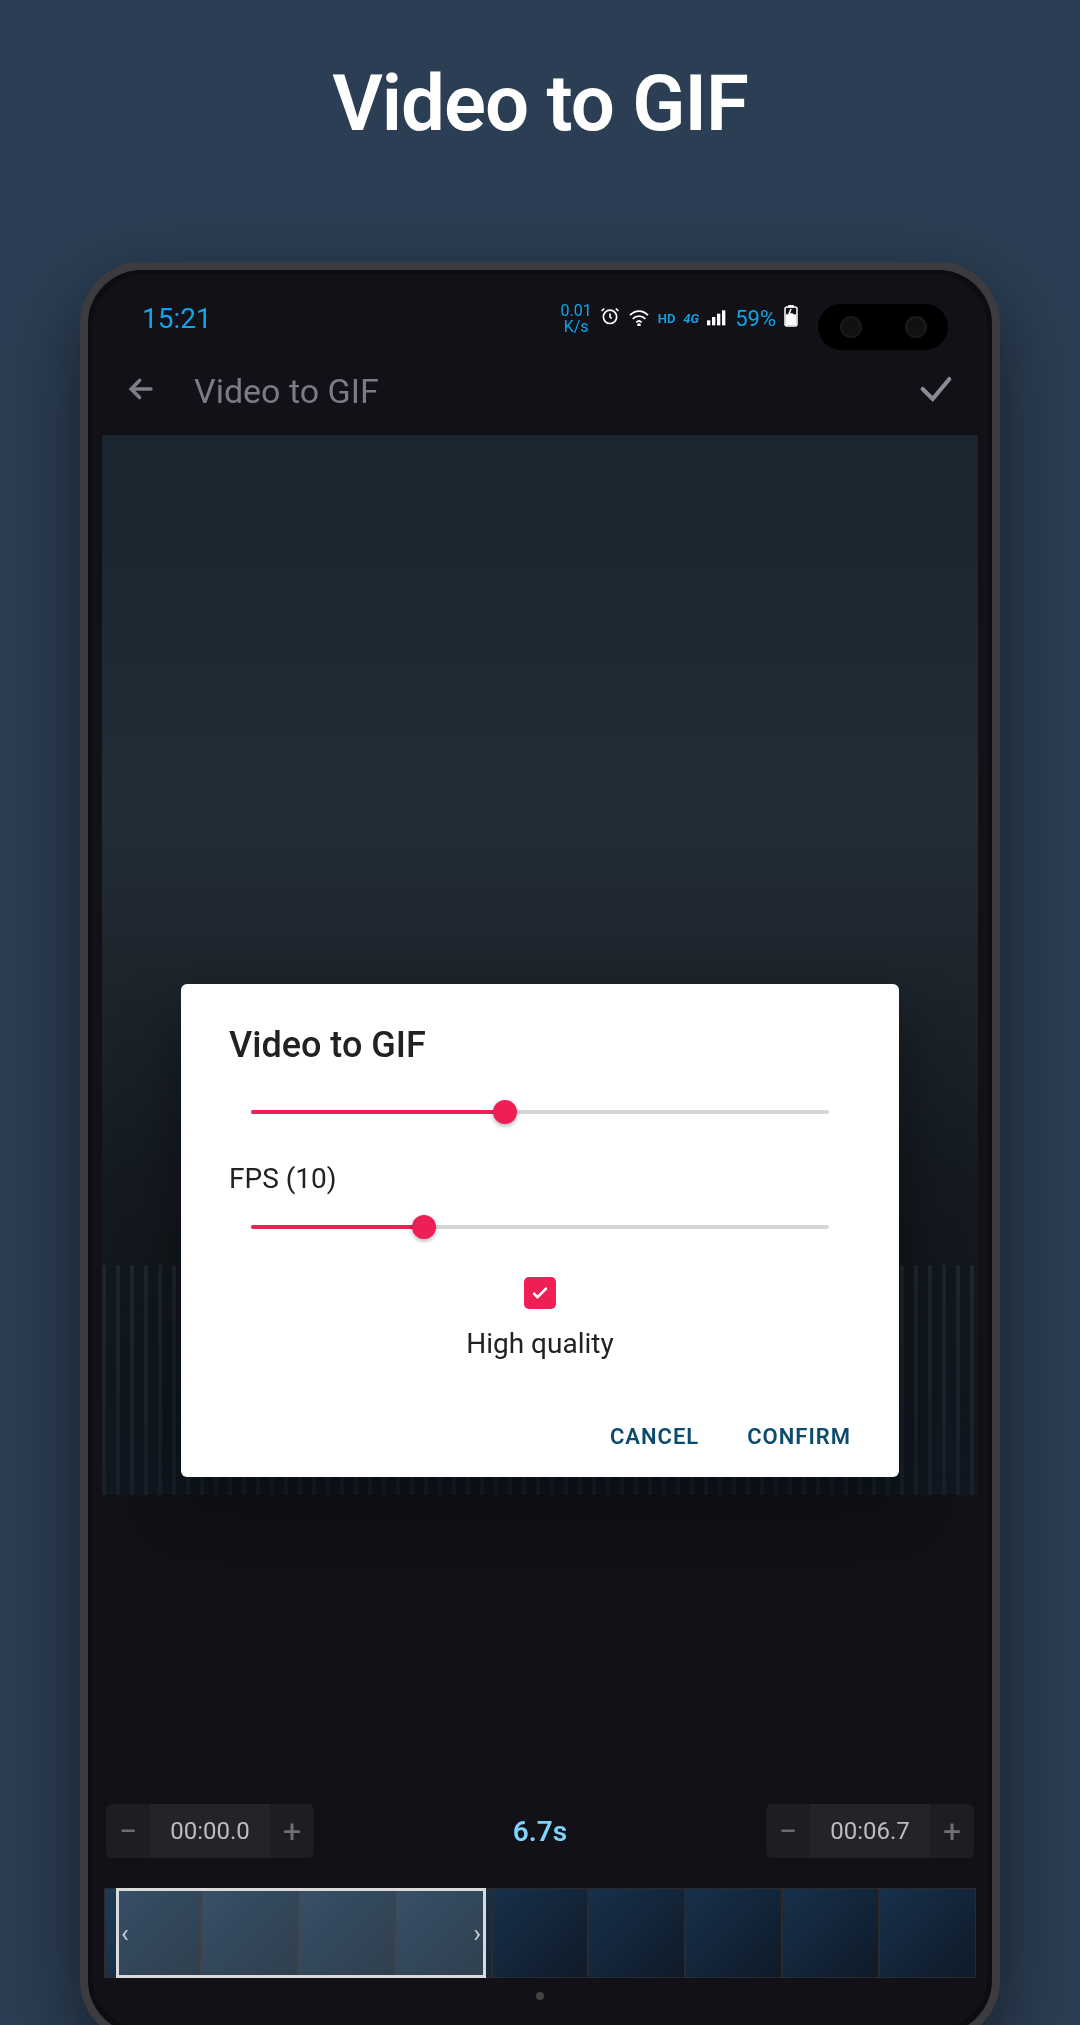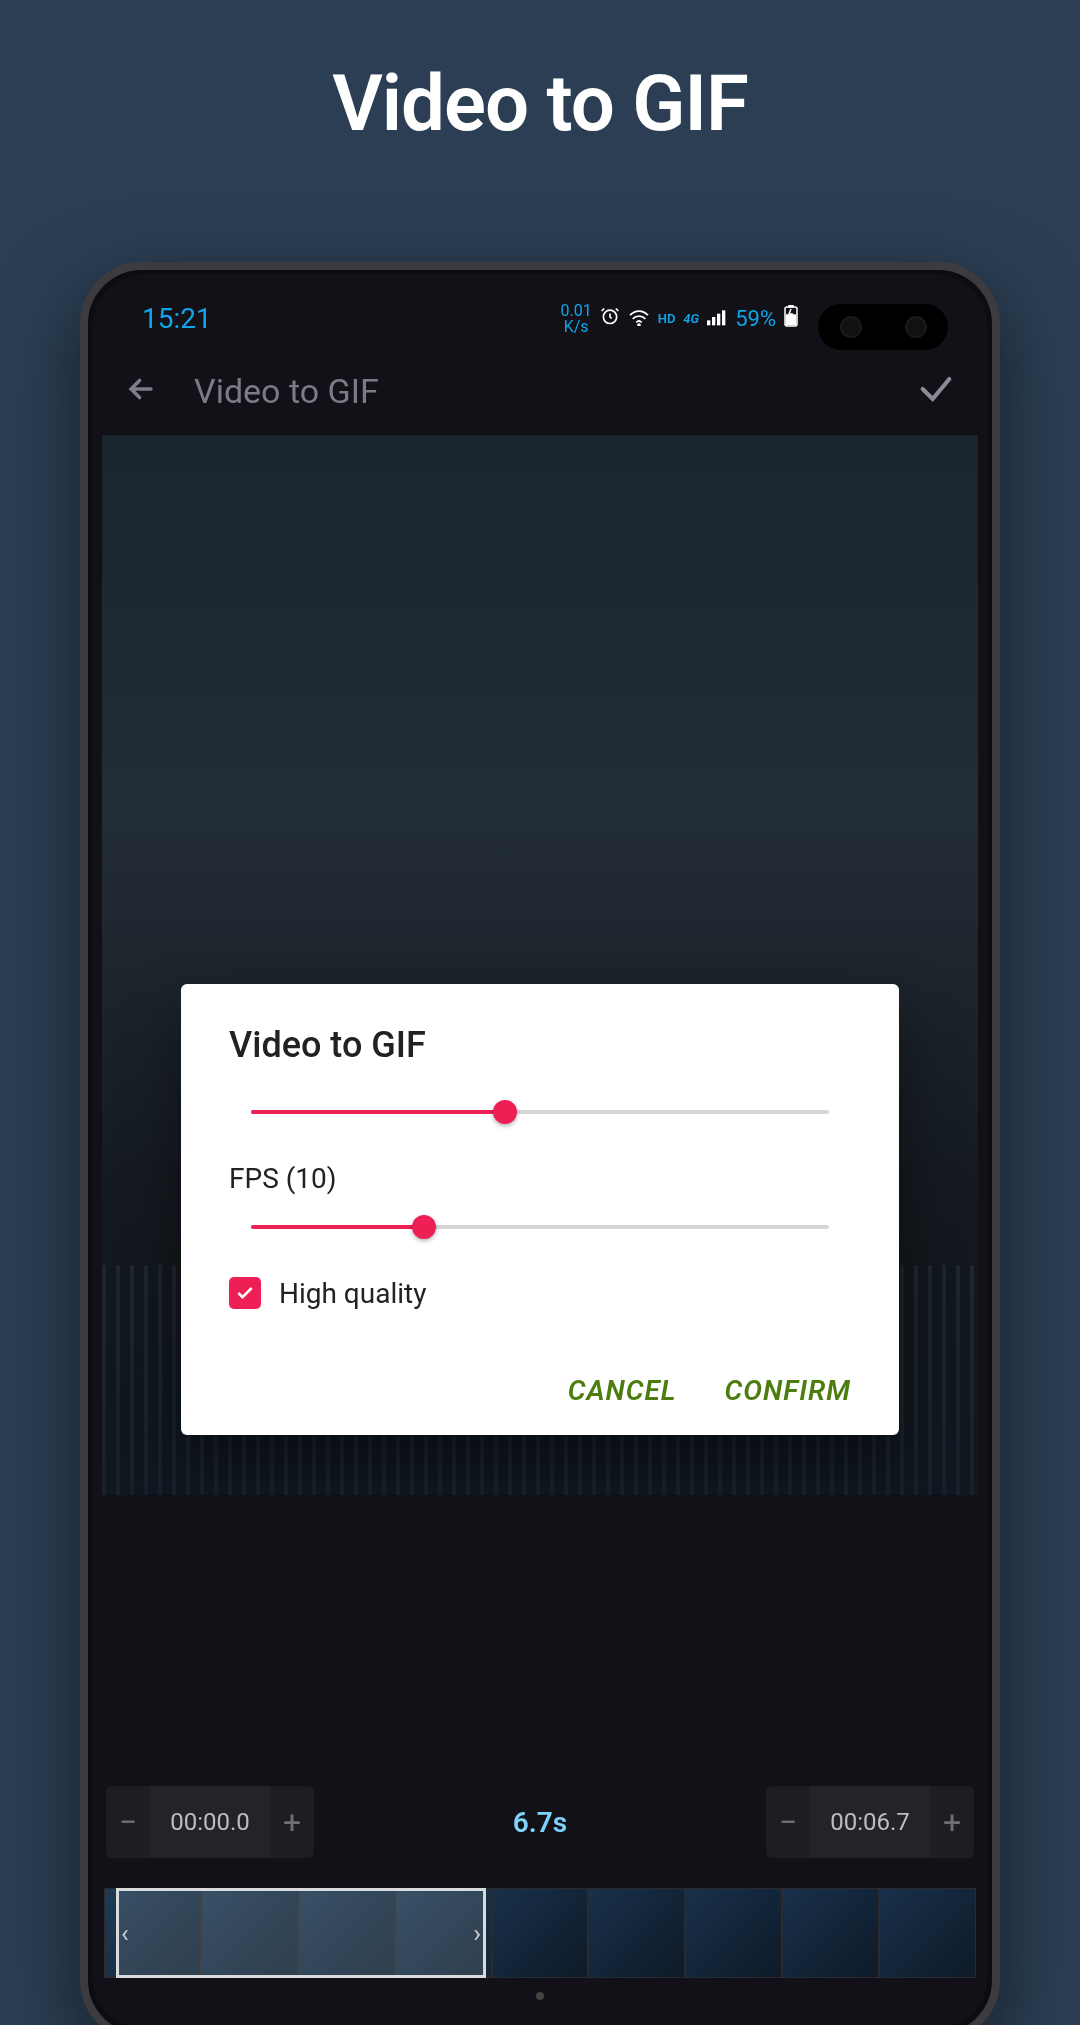--- a/index.html
+++ b/index.html
@@ -110,37 +110,37 @@
   }
   .slider .fill {
     position:absolute; left:0; top:0; bottom:0;
     background:#ed1f55; border-radius:2px;
   }
   .slider .thumb {
     position:absolute; top:50%; transform:translate(-50%,-50%);
     width:24px; height:24px; background:#ed1f55; border-radius:50%;
     box-shadow:0 2px 4px rgba(0,0,0,0.3);
   }
-  .checkbox-row { display:flex; align-items:flex-start; gap:18px; margin-top:10px;}
+  .checkbox-row { display:flex; align-items:center; gap:18px; margin-top:10px;flex-direction:column;}
   .checkbox {
     width:32px; height:32px; background:#ed1f55; border-radius:5px;
     display:flex; align-items:center; justify-content:center;
   }
   .checkbox svg { stroke:#fff; stroke-width:3;}
   .checkbox-label { font-size: 28px;}
   .dialog-actions { display:flex; justify-content:flex-end; gap:48px; margin-top:64px;}
-  .dialog-btn { font-size:28px; font-weight:600; color:#4d7c0f; letter-spacing:1px;font-style:italic;}
+  .dialog-btn { font-size:22px; font-weight:600; color:#0c4a6e; letter-spacing:1px;}
   .timeline-controls {
     position:absolute; left:0; right:0; bottom: 172px;
     display:flex; align-items:center; justify-content:space-between;
     padding: 0 14px;
   }
   .time-stepper { display:flex; align-items:center; background:#1d1d22; border-radius:6px; overflow:hidden;}
   .step-btn { width:44px; height:54px; display:flex;align-items:center;justify-content:center; color:#6f6f77; font-size:32px;}
-  .time-val { width:120px; height:72px; display:flex;align-items:center;justify-content:center; color:#bcbcc2; font-size:24px; background:#232329;}
+  .time-val { width:120px; height:54px; display:flex;align-items:center;justify-content:center; color:#bcbcc2; font-size:24px; background:#232329;}
   .duration { color:#7dd3fc; font-size:28px; font-weight:600;}
   .thumbs {
     position:absolute; left:12px; right:12px; bottom:52px;
     height:90px; display:flex;
   }
   .thumb-frame { flex:1; background:linear-gradient(135deg,#18304a,#0e1a28); border:1px solid #2a2a2f;}
   .thumb-frame.light { background:linear-gradient(135deg,#1f3a55,#152738);}
   .selection-box {
     position:absolute; left:12px; top:0; bottom:0; width:370px;
     border:3px solid #d9dadb; background:rgba(240,240,240,0.12);

